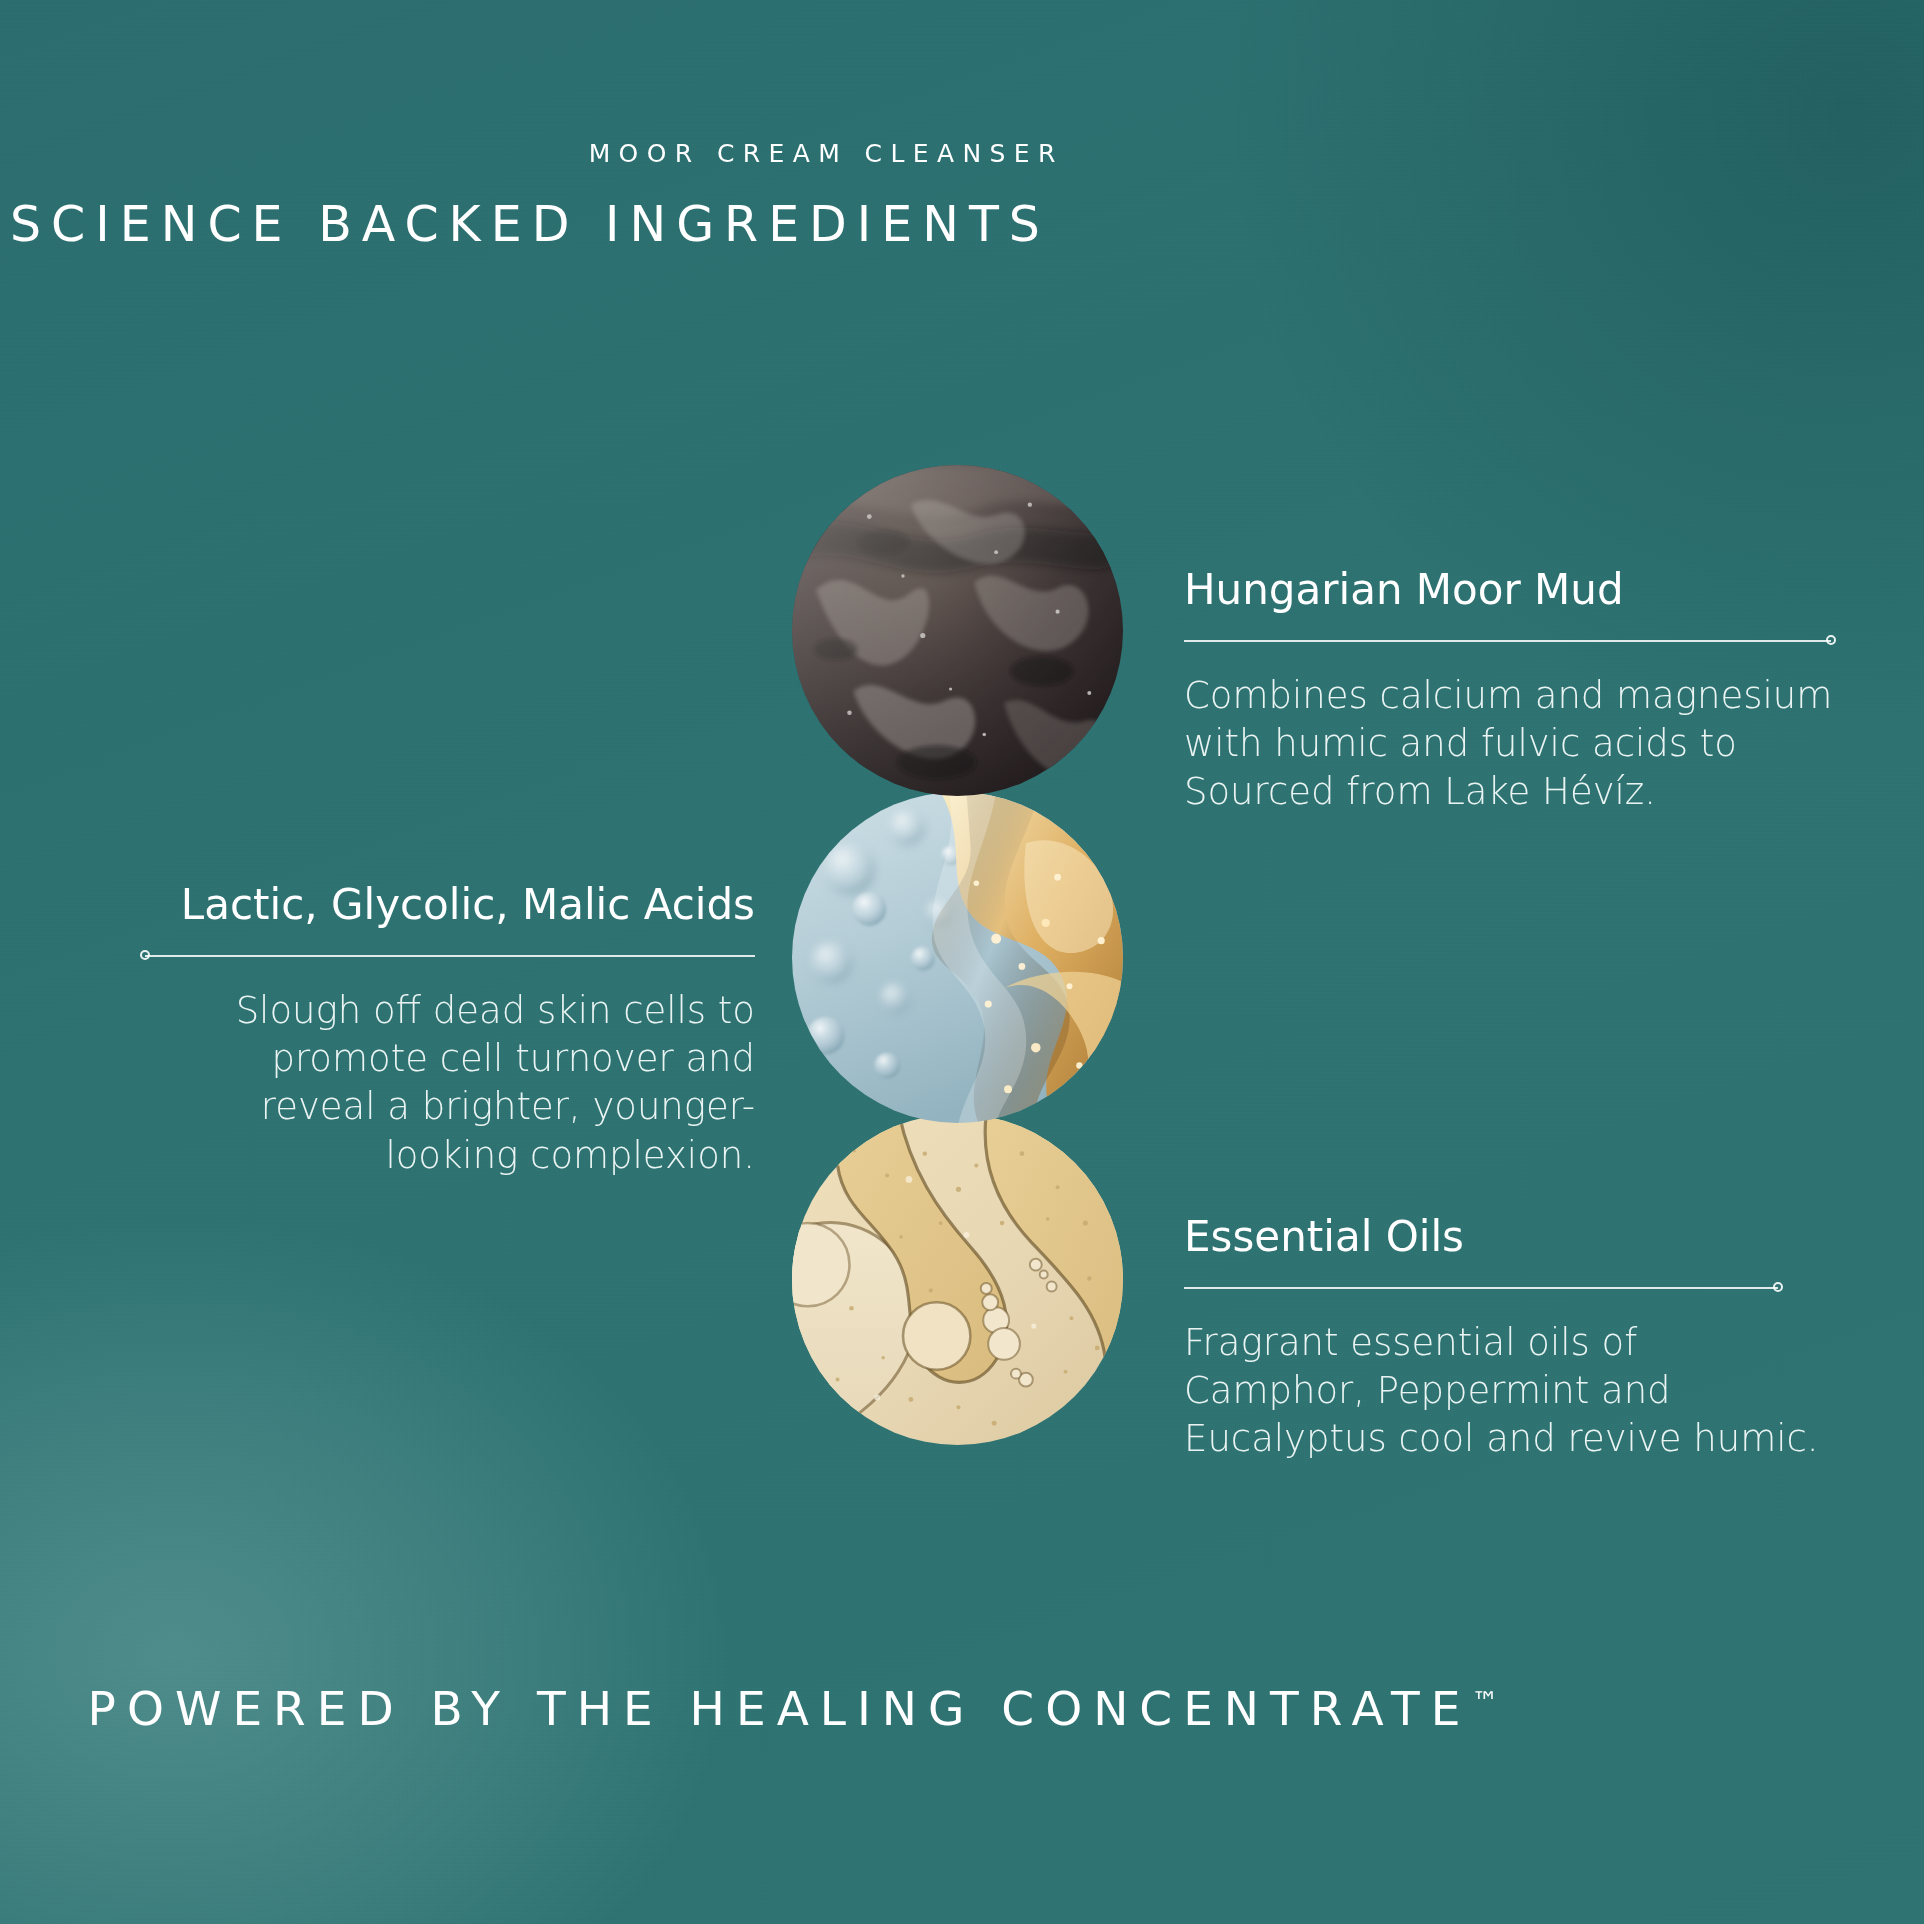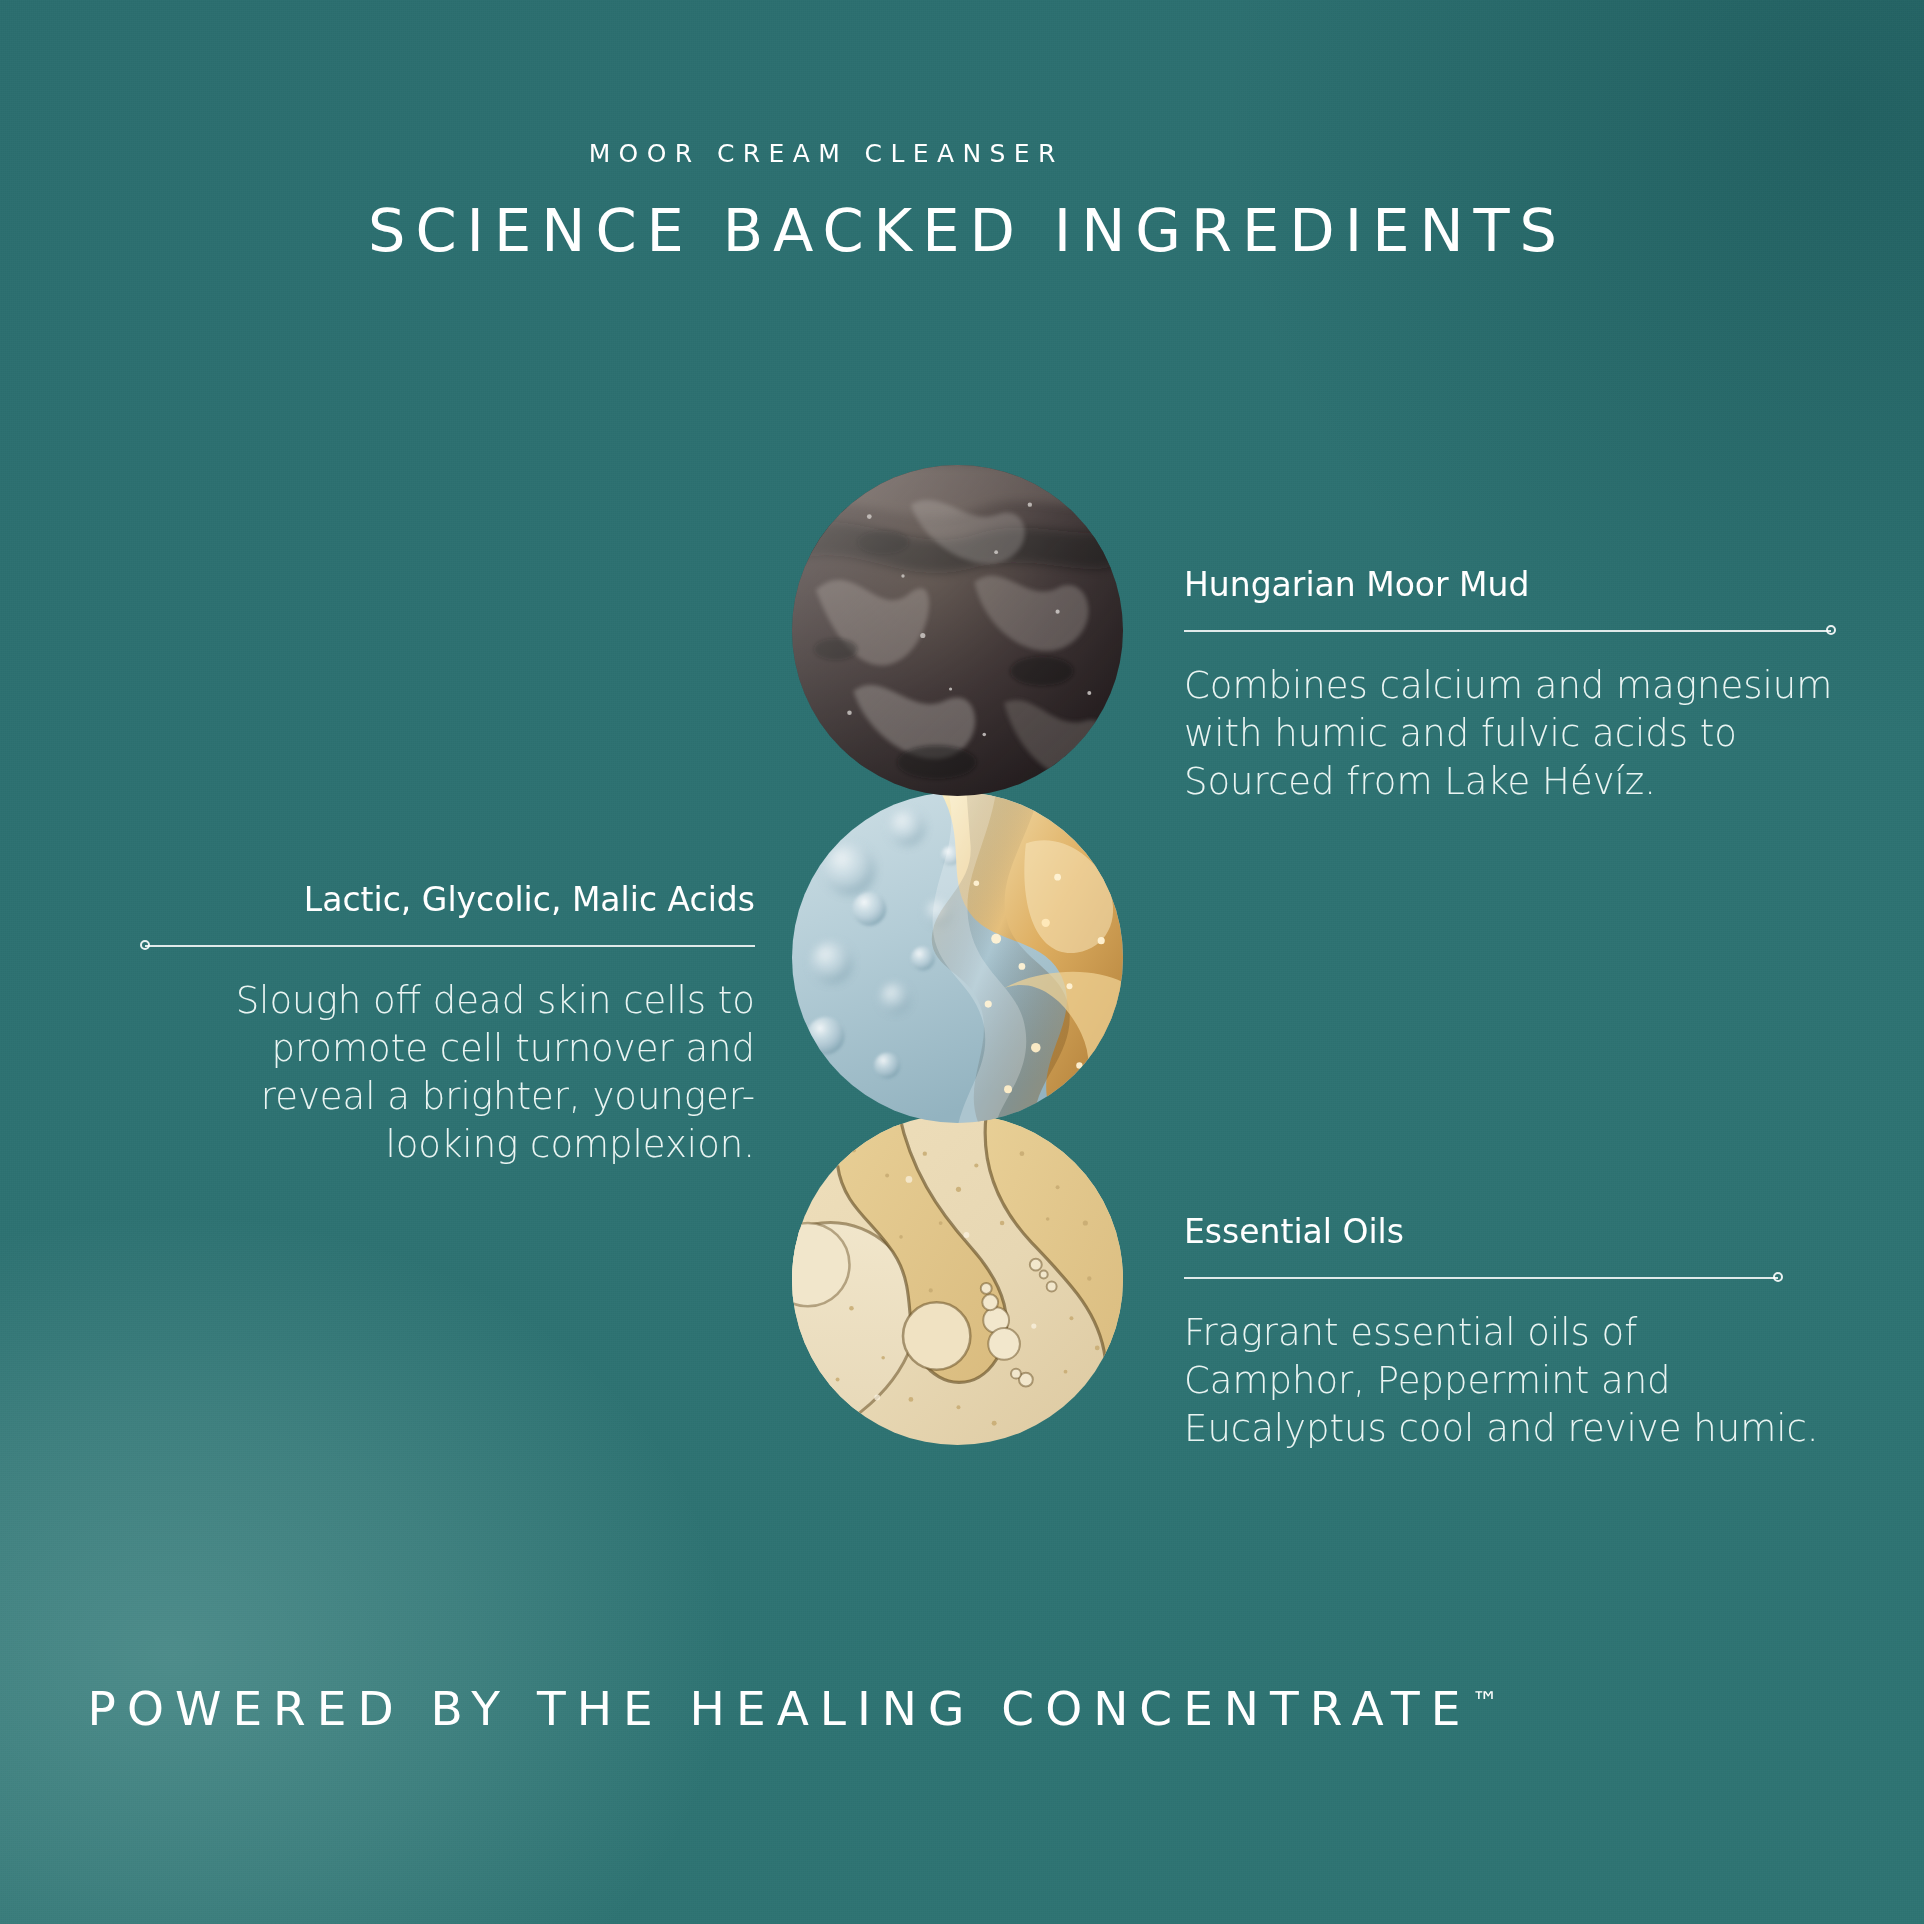--- a/index.html
+++ b/index.html
@@ -34,22 +34,21 @@
     position:absolute;top:139px;left:0;width:1644px;
     text-align:center;
     font-size:25px;
     letter-spacing:8.4px;
     color:#ffffff;
     font-weight:400;
     text-indent:8.4px;
   }
   .headline{
     position:absolute;top:196px;left:0;width:1925px;
-    text-align:center;
-    font-size:59px;
+    font-size:49px;
     letter-spacing:10px;
     color:#ffffff;
     font-weight:400;
     text-indent:10px;
   }
 
   
   .footer{
     position:absolute;top:1681px;left:0;width:1579px;
     text-align:center;
@@ -75,21 +74,21 @@
   .disc svg{display:block;width:100%;height:100%;}
 
   #disc-mud   { left:792px;  top:465px;  width:331px; height:331px; z-index:3;}
   #disc-acids { left:792px;  top:792px;  width:331px; height:331px; z-index:2;}
   #disc-oils  { left:792px;  top:1114px; width:331px; height:331px; z-index:1;}
 
   
   .info{position:absolute;}
   .info .title{
     color:#ffffff;
-    font-size:33px;
+    font-size:42px;
     font-weight:400;
     line-height:1.15;
     white-space:nowrap;
   }
   .info .rule{
     position:relative;
     height:2px;
     background:rgba(255,255,255,.85);
     margin-top:26px;
     margin-bottom:30px;

